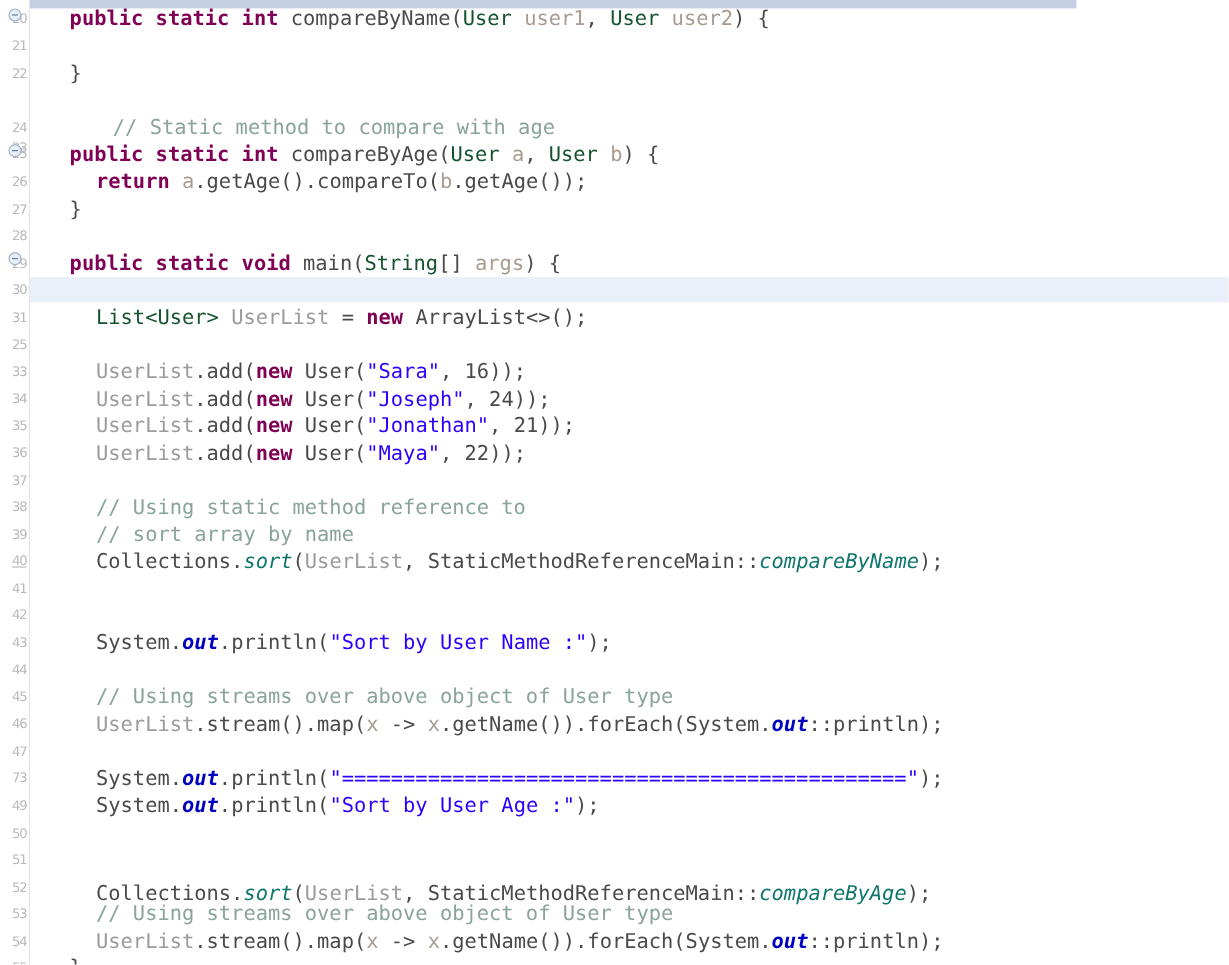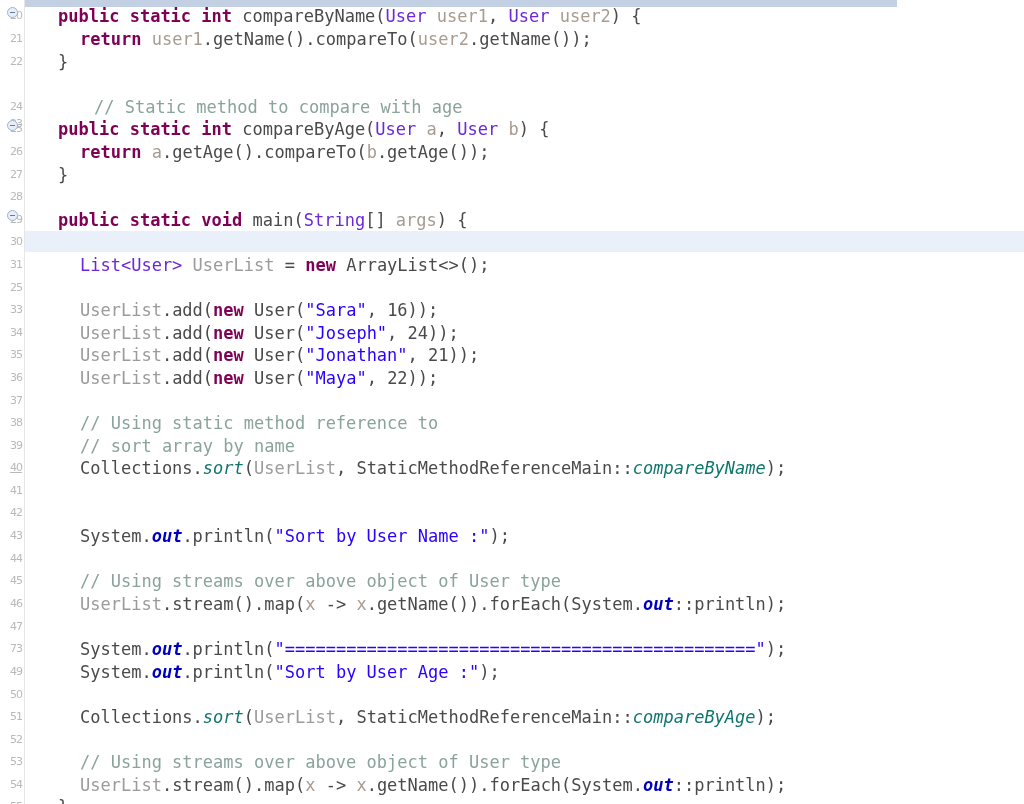--- a/index.html
+++ b/index.html
@@ -92,21 +92,21 @@
   
   .kw   { color: #7f0055; font-weight: bold; }
   .str  { color: #2a00ff; }
   .cmt  { color: #8aa39b; }
   .num  { color: #4a4a4a; }
   .id   { color: #4a4a4a; }
   .var  { color: #9b9b9b; }
   .prm  { color: #a89b90; }
   .fld  { color: #0000c0; font-weight: bold; font-style: italic; }
   .smeth{ color: #0f766e; font-style: italic; }
-  .type { color: #6d28d9; }
+  .type { color: #14532d; }
 </style>
 </head>
 <body>
 
 <div id="editor">
 
   <div id="gutter">
       <div class="gline" style="top: 5px;">20</div>
       <div class="gline" style="top: 28px;">21</div>
       <div class="gline" style="top: 51px;">22</div>
@@ -143,42 +143,41 @@
       <div class="gline" style="top: 751px;">53</div>
       <div class="gline" style="top: 774px;">54</div>
       <div class="gline" style="top: 796px;">55</div>
       <div class="fold" style="top: 7px; border-color: rgb(159, 180, 204);"></div>
       <div class="fold" style="top: 120px; border-color: rgb(159, 180, 204);"></div>
       <div class="fold" style="top: 210px; border-color: rgb(159, 180, 204);"></div>
     </div>
 
   <div id="code">
       <div class="row" style="top: 5px; padding-left: 34px;"><span class="kw">public</span><span class="id"> </span><span class="kw">static</span><span class="id"> </span><span class="kw">int</span><span class="id"> compareByName(</span><span class="type">User</span><span class="id"> </span><span class="prm">user1</span><span class="id">, </span><span class="type">User</span><span class="id"> </span><span class="prm">user2</span><span class="id">) {</span></div>
-      <div class="row" style="top: 28px; padding-left: 56px;"><span class="kw">return</span><span class="id"> </span><span class="prm">user1</span><span class="id">.getName().</span><span class="id">compareTo(</span><span class="prm">user2</span><span class="id">.getName());</span></div>
       <div class="row" style="top: 51px; padding-left: 34px;"><span class="id">}</span></div>
       <div class="row" style="top: 96px; padding-left: 34px; margin-left: 36px;"><span class="cmt">// Static method to compare with age</span></div>
       <div class="row" style="top: 118px; padding-left: 34px;"><span class="kw">public</span><span class="id"> </span><span class="kw">static</span><span class="id"> </span><span class="kw">int</span><span class="id"> compareByAge(</span><span class="type">User</span><span class="id"> </span><span class="prm">a</span><span class="id">, </span><span class="type">User</span><span class="id"> </span><span class="prm">b</span><span class="id">) {</span></div>
       <div class="row" style="top: 141px; padding-left: 56px;"><span class="kw">return</span><span class="id"> </span><span class="prm">a</span><span class="id">.getAge().compareTo(</span><span class="prm">b</span><span class="id">.getAge());</span></div>
       <div class="row" style="top: 164px; padding-left: 34px;"><span class="id">}</span></div>
       <div class="row" style="top: 209px; padding-left: 34px;"><span class="kw">public</span><span class="id"> </span><span class="kw">static</span><span class="id"> </span><span class="kw">void</span><span class="id"> main(</span><span class="type">String</span><span class="id">[] </span><span class="prm">args</span><span class="id">) {</span></div>
       <div class="hl-current" style="top: 231px; height: 21px; background: rgb(234, 240, 250);"></div>
       <div class="row" style="top: 254px; padding-left: 56px;"><span class="type">List&lt;User&gt;</span><span class="id"> </span><span class="var">UserList</span><span class="id"> = </span><span class="kw">new</span><span class="id"> ArrayList&lt;&gt;();</span></div>
       <div class="row" style="top: 299px; padding-left: 56px;"><span class="var">UserList</span><span class="id">.add(</span><span class="kw">new</span><span class="id"> User(</span><span class="str">"Sara"</span><span class="id">, </span><span class="num">16</span><span class="id">));</span></div>
       <div class="row" style="top: 322px; padding-left: 56px;"><span class="var">UserList</span><span class="id">.add(</span><span class="kw">new</span><span class="id"> User(</span><span class="str">"Joseph"</span><span class="id">, </span><span class="num">24</span><span class="id">));</span></div>
       <div class="row" style="top: 344px; padding-left: 56px;"><span class="var">UserList</span><span class="id">.add(</span><span class="kw">new</span><span class="id"> User(</span><span class="str">"Jonathan"</span><span class="id">, </span><span class="num">21</span><span class="id">));</span></div>
       <div class="row" style="top: 367px; padding-left: 56px;"><span class="var">UserList</span><span class="id">.add(</span><span class="kw">new</span><span class="id"> User(</span><span class="str">"Maya"</span><span class="id">, </span><span class="num">22</span><span class="id">));</span></div>
       <div class="row" style="top: 412px; padding-left: 56px;"><span class="cmt">// Using static method reference to</span></div>
       <div class="row" style="top: 435px; padding-left: 56px;"><span class="cmt">// sort array by name</span></div>
       <div class="row" style="top: 457px; padding-left: 56px;"><span class="id">Collections.</span><span class="smeth">sort</span><span class="id">(</span><span class="var">UserList</span><span class="id">, StaticMethodReferenceMain::</span><span class="smeth">compareByName</span><span class="id">);</span></div>
       <div class="row" style="top: 525px; padding-left: 56px;"><span class="id">System.</span><span class="fld">out</span><span class="id">.println(</span><span class="str">"Sort by User Name :"</span><span class="id">);</span></div>
       <div class="row" style="top: 570px; padding-left: 56px;"><span class="cmt">// Using streams over above object of User type</span></div>
       <div class="row" style="top: 593px; padding-left: 56px;"><span class="var">UserList</span><span class="id">.stream().map(</span><span class="prm">x</span><span class="id"> -&gt; </span><span class="prm">x</span><span class="id">.getName()).forEach(System.</span><span class="fld">out</span><span class="id">::println);</span></div>
       <div class="row" style="top: 638px; padding-left: 56px;"><span class="id">System.</span><span class="fld">out</span><span class="id">.println(</span><span class="str">"=============================================="</span><span class="id">);</span></div>
       <div class="row" style="top: 661px; padding-left: 56px;"><span class="id">System.</span><span class="fld">out</span><span class="id">.println(</span><span class="str">"Sort by User Age :"</span><span class="id">);</span></div>
-      <div class="row" style="top: 706px; padding-left: 56px; text-align: right;"><span class="id">Collections.</span><span class="smeth">sort</span><span class="id">(</span><span class="var">UserList</span><span class="id">, StaticMethodReferenceMain::</span><span class="smeth">compareByAge</span><span class="id">);</span></div>
+      <div class="row" style="top: 734px; padding-left: 56px; text-align: right;"><span class="id">Collections.</span><span class="smeth">sort</span><span class="id">(</span><span class="var">UserList</span><span class="id">, StaticMethodReferenceMain::</span><span class="smeth">compareByAge</span><span class="id">);</span></div>
       <div class="row" style="top: 751px; padding-left: 56px;"><span class="cmt">// Using streams over above object of User type</span></div>
       <div class="row" style="top: 774px; padding-left: 56px;"><span class="var">UserList</span><span class="id">.stream().map(</span><span class="prm">x</span><span class="id"> -&gt; </span><span class="prm">x</span><span class="id">.getName()).forEach(System.</span><span class="fld">out</span><span class="id">::println);</span></div>
       <div class="row" style="top: 796px; padding-left: 34px;"><span class="id">}</span></div>
     </div>
 
   <div class="hl-top" style="left: 24px; top: 0px; width: 873px; height: 7px; background: rgb(195, 208, 228);"></div>
 
 </div>
 
 </body></html>

